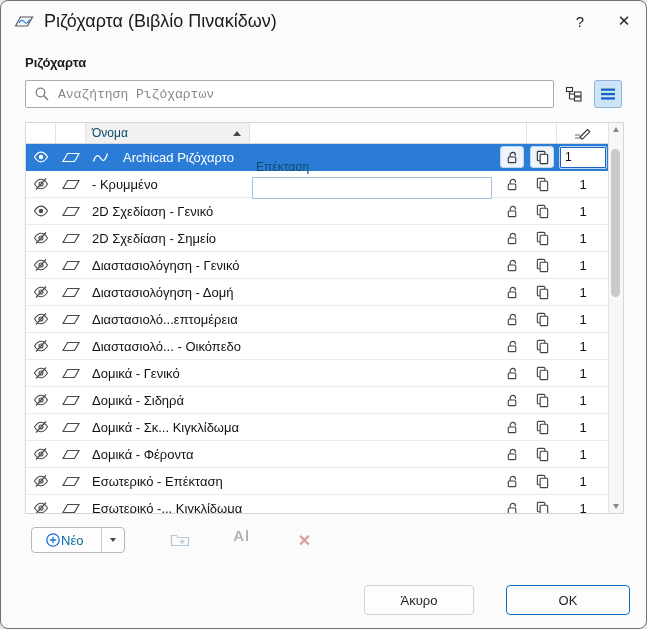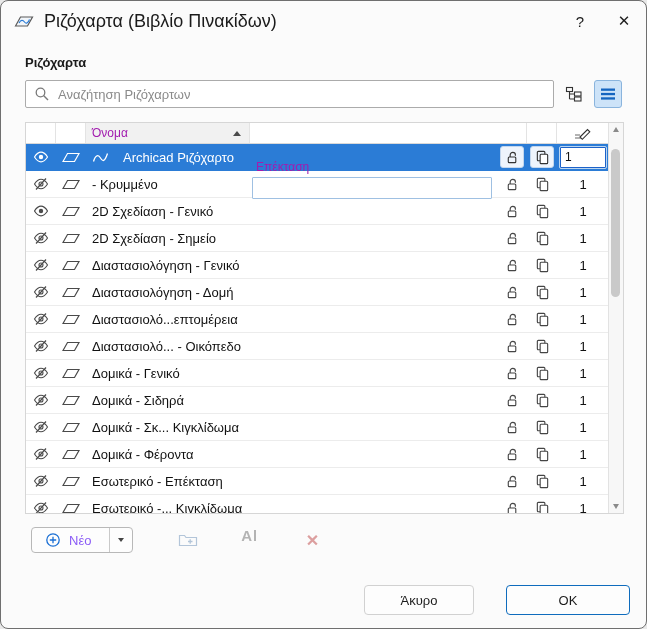--- a/index.html
+++ b/index.html
@@ -7,35 +7,35 @@
           border:1px solid #6f6f6f;border-radius:8px;overflow:hidden;}
   
   .titlebar{display:flex;align-items:center;height:40px;}
   .app-icon{margin-left:13px;display:flex;align-items:center;}
   .title{margin-left:10px;font-size:18px;color:#1b1b1b;}
   .tb-spacer{flex:1;}
   .tb-btn{width:44px;height:40px;display:flex;align-items:center;justify-content:center;
           font-size:15px;color:#1b1b1b;cursor:default;}
   
   .section-label{margin:14px 24px 10px;font-size:13px;font-weight:bold;color:#1b1b1b;}
-  .search-row{display:flex;align-items:center;margin:0 24px 14px;gap:6px;}
+  .search-row{display:flex;align-items:center;margin:0 24px 14px;gap:6px;font-family:Liberation Mono, monospace;}
   .search-box{position:relative;flex:1;height:28px;}
   .search-box input{width:100%;height:100%;box-sizing:border-box;border:1px solid #ababab;border-radius:2px;
           padding:0 8px 0 32px;font-size:13px;color:#222;background:#fff;outline:none;font-family:inherit;}
   .search-box input::placeholder{color:#8a8a8a;}
   .search-icon{position:absolute;left:9px;top:6px;}
   .view-btn{width:28px;height:28px;box-sizing:border-box;display:flex;align-items:center;justify-content:center;
           border:1px solid transparent;border-radius:3px;background:transparent;}
   .view-btn.active{background:#cde3f8;border-color:#8ab4dd;}
   
   .table{position:relative;margin:0 24px;width:599px;box-sizing:border-box;background:#fff;
          border:1px solid #d6d6d6;height:392px;overflow:hidden;}
   .tinner{width:583px;}
   .thead{display:flex;height:20px;align-items:stretch;border-bottom:1px solid #d9d9d9;background:#fff;}
-  .hcell{display:flex;align-items:center;font-size:12px;color:#a21caf;box-sizing:border-box;
+  .hcell{display:flex;align-items:center;font-size:12px;color:#0c4a6e;box-sizing:border-box;
          border-right:1px solid #e3e3e3;}
   .hcell:last-child{border-right:none;}
   .c-eye{width:30px;justify-content:center;}
   .c-layer{width:30px;justify-content:center;}
   .c-name{width:164px;padding:0 6px;}
   .c-ext{flex:1;padding:0 6px;margin-top:44px;}
   .c-lock{width:30px;justify-content:center;}
   .c-copy{width:30px;justify-content:center;}
   .c-count{width:52px;justify-content:center;}
   .hcell.c-name{background:#f1f1f1;}
@@ -69,21 +69,21 @@
   .sb-arrow{position:absolute;left:0;width:14px;height:13px;display:flex;align-items:center;justify-content:center;}
   .sb-up{top:0;}
   .sb-down{bottom:0;}
   .tri-up{width:0;height:0;border-left:3.5px solid transparent;border-right:3.5px solid transparent;border-bottom:5px solid #8a8a8a;}
   .tri-down{width:0;height:0;border-left:3.5px solid transparent;border-right:3.5px solid transparent;border-top:5px solid #8a8a8a;}
   .sb-thumb{position:absolute;left:2px;width:9px;top:26px;height:148px;background:#c9c9c9;border-radius:5px;}
   
   .toolbar{display:flex;align-items:center;margin:12px 24px 0 30px;height:28px;}
   .new-btn{display:flex;height:26px;box-sizing:border-box;border:1px solid #b8b8b8;border-radius:4px;
         background:#fdfdfd;overflow:hidden;align-items:stretch;}
-  .new-main{display:flex;align-items:center;gap:8px;padding:0 18px 0 13px;font-size:13px;color:#8b5cf6;}
+  .new-main{display:flex;align-items:center;padding:0 18px 0 13px;font-size:13px;color:#0369a1;}
   .new-arrow{display:flex;align-items:center;justify-content:center;width:22px;border-left:1px solid #c9c9c9;}
   .tri-dn{width:0;height:0;border-left:3.5px solid transparent;border-right:3.5px solid transparent;border-top:4.5px solid #444;}
   .flat-btn{display:flex;align-items:center;justify-content:center;width:44px;height:26px;border-radius:4px;}
   .folder-btn{margin-left:33px;}
   .rename-btn{margin-left:16px;color:#b3b3b3;font-size:15px;font-weight:bold;display:flex;align-items:baseline;gap:2px;}
   .rename-bar{display:inline-block;width:1.5px;height:11px;background:#b3b3b3;}
   .delete-btn{margin-left:20px;color:#dc9f9f;font-size:16px;font-weight:bold;}
   
   .footer{position:absolute;right:16px;bottom:13px;display:flex;gap:13px;align-items:center;}
   .btn{height:30px;box-sizing:border-box;border-radius:4px;font-size:13px;display:flex;align-items:center;

